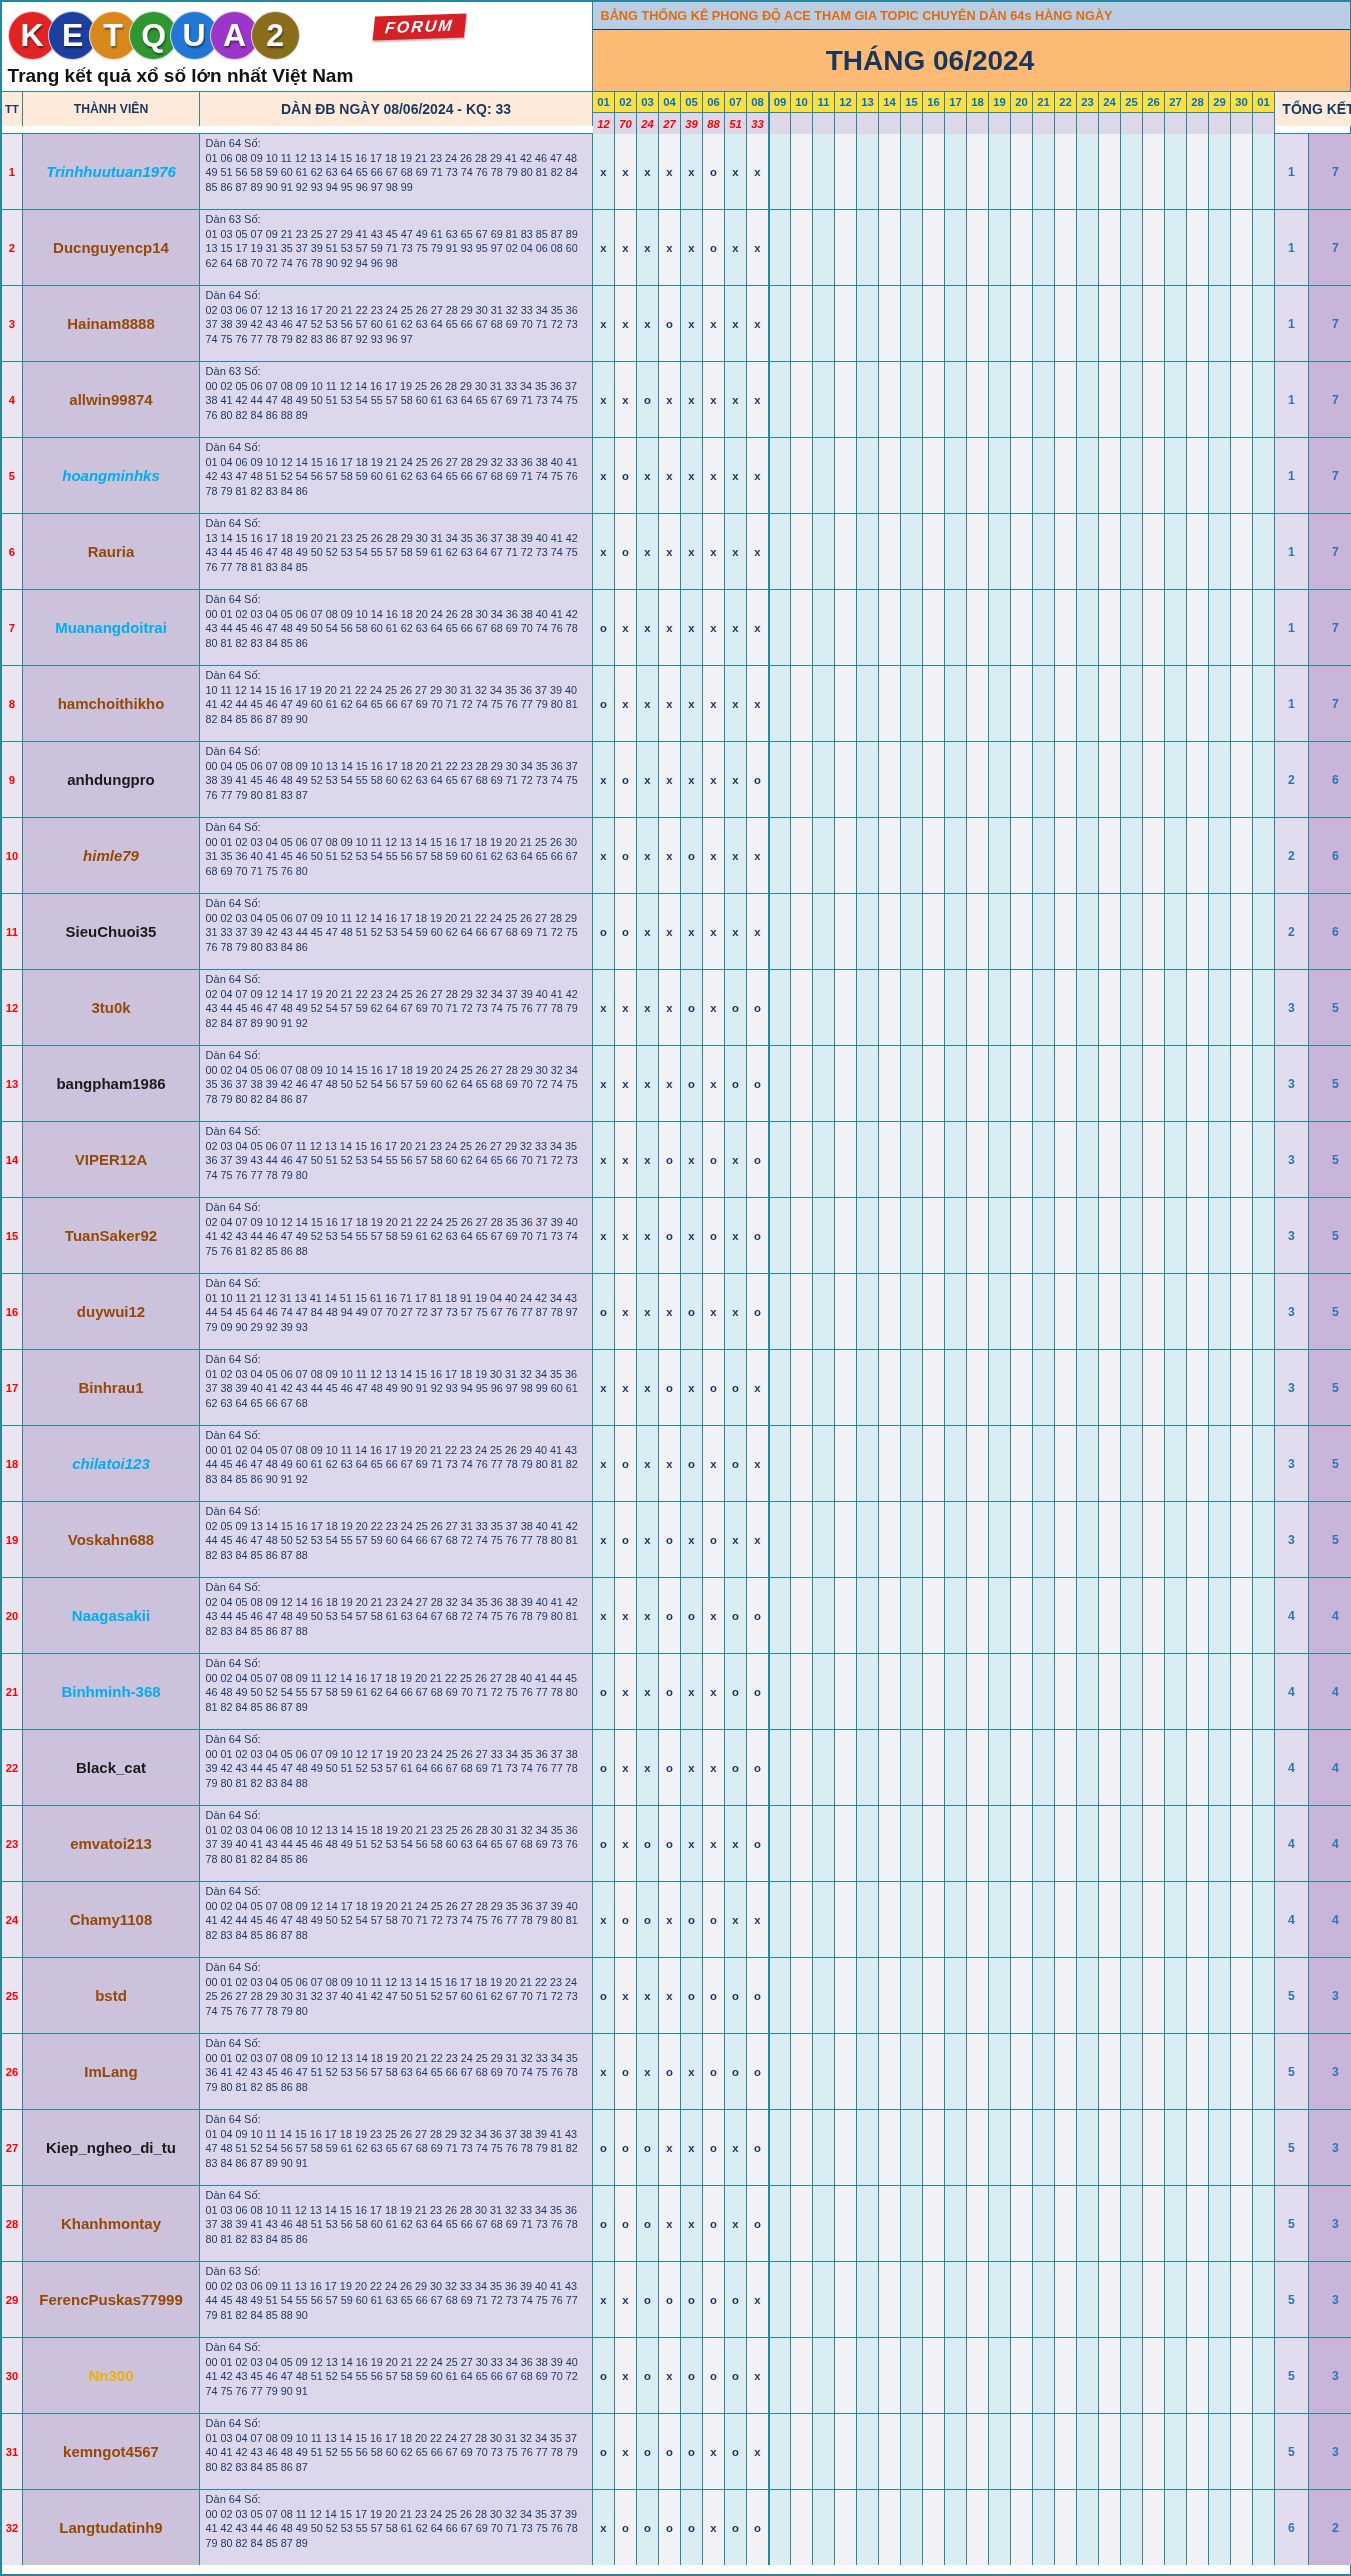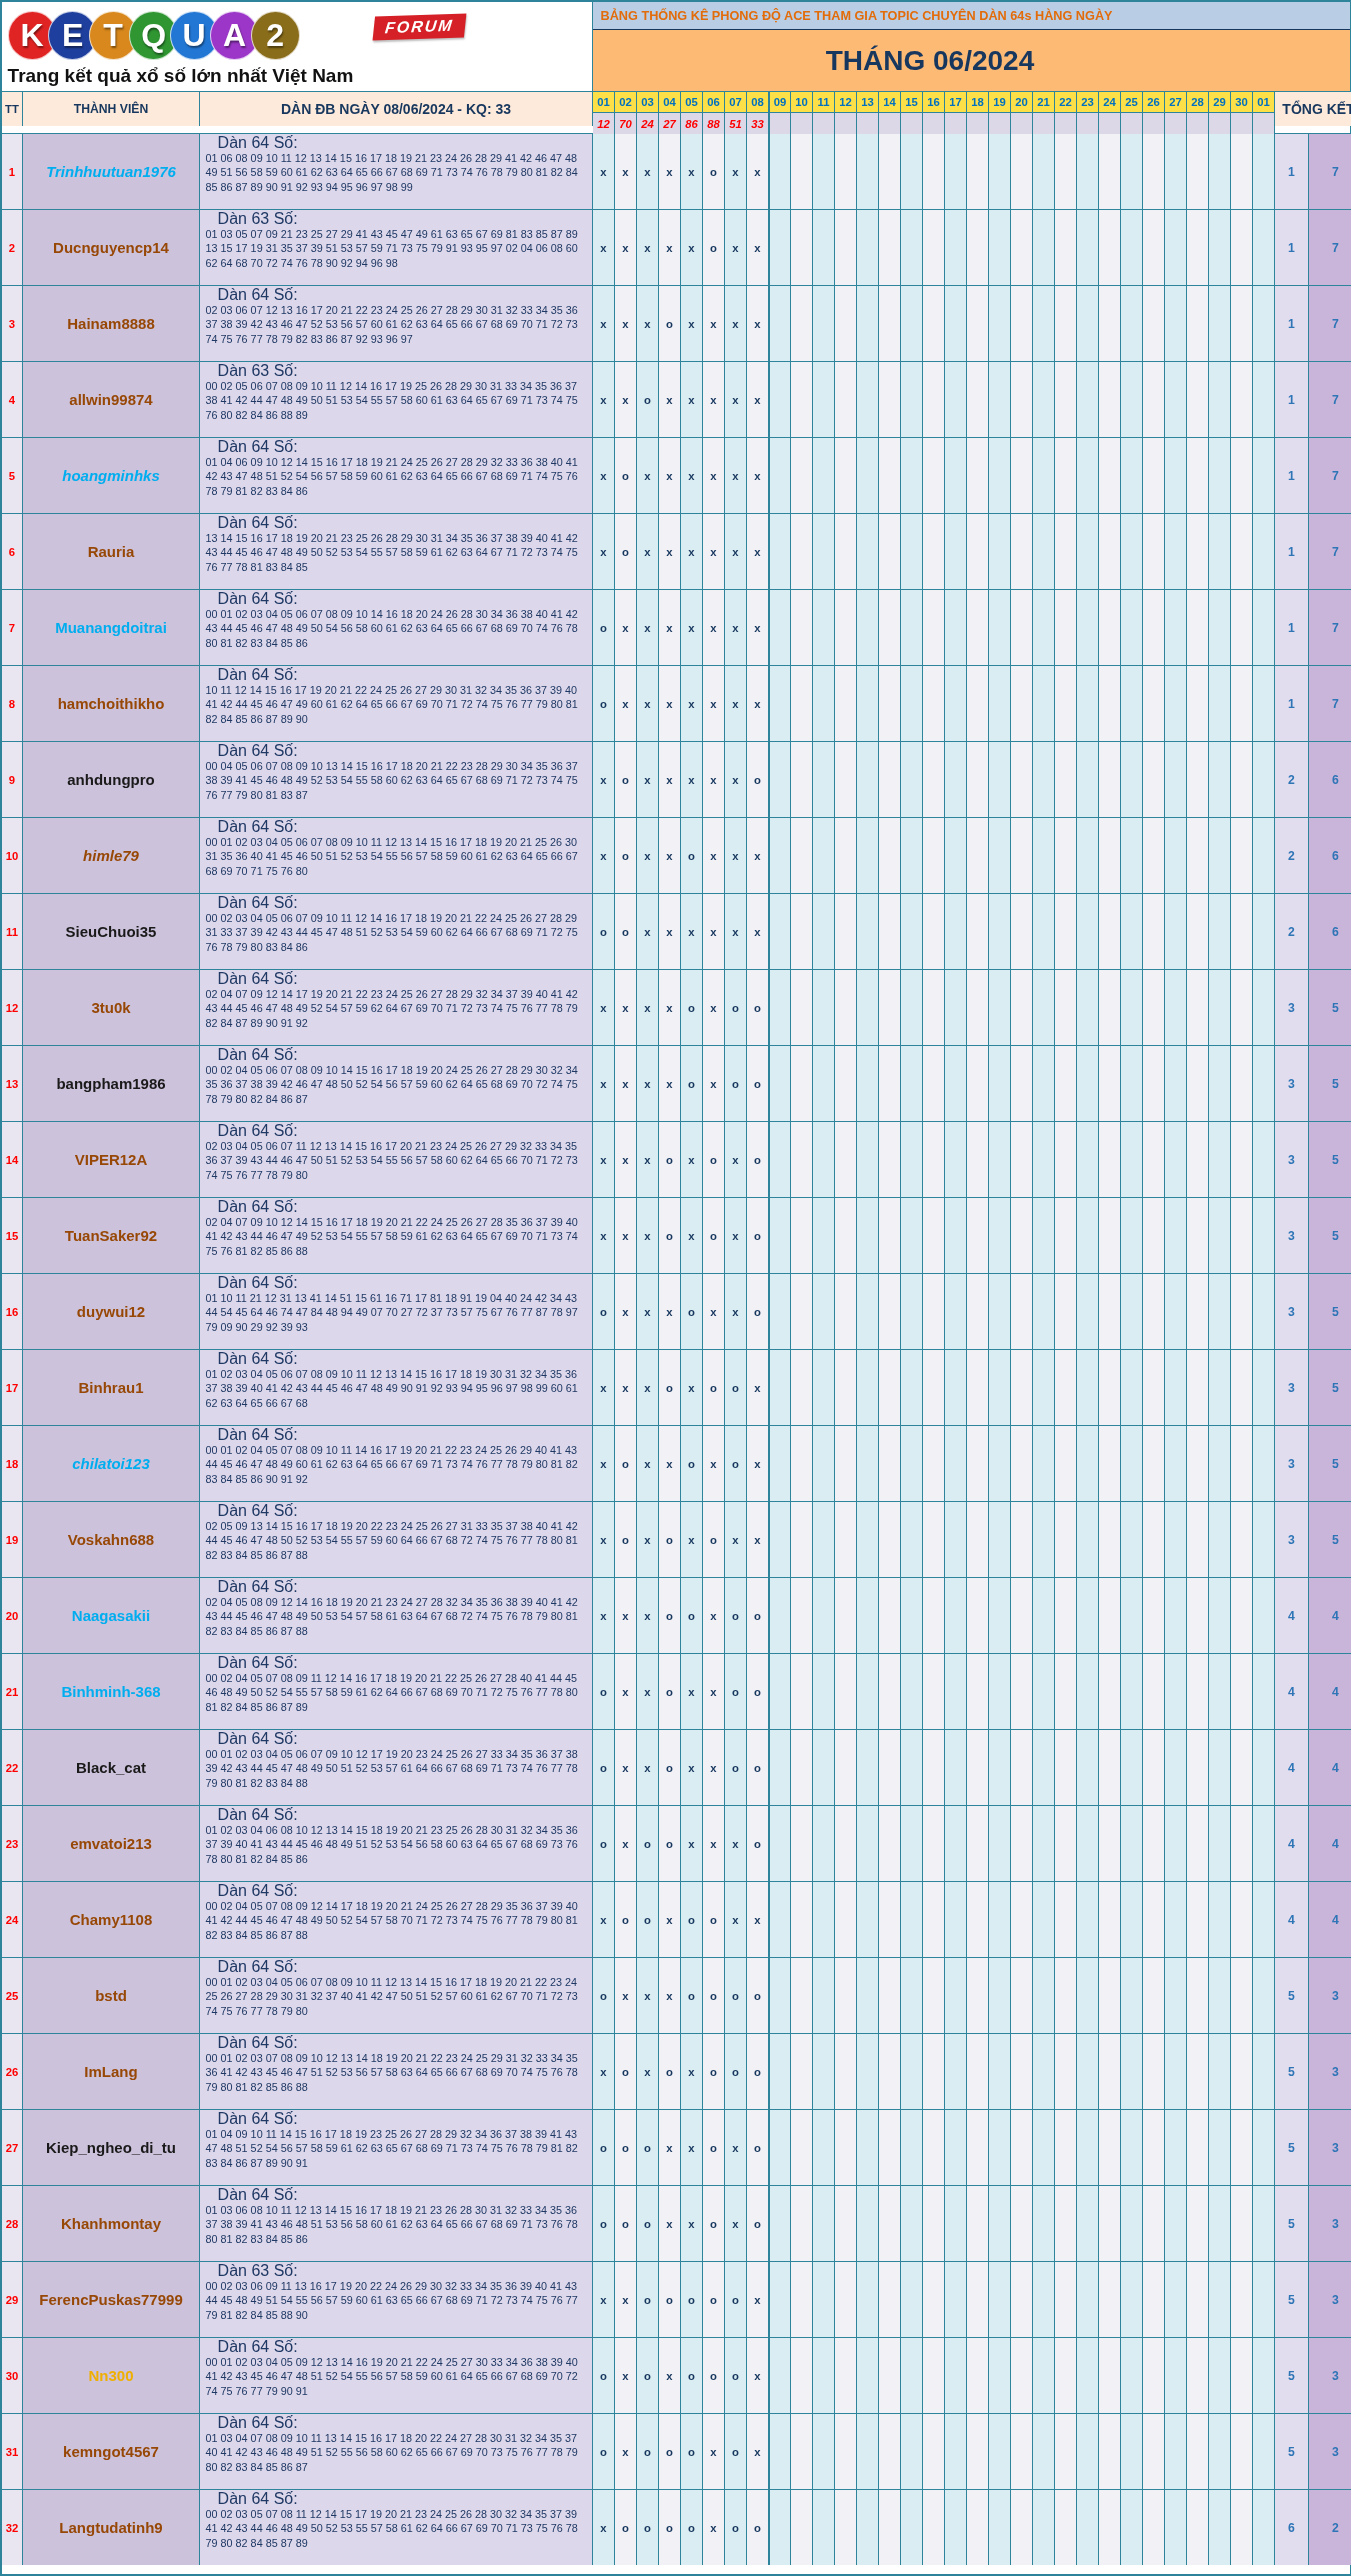--- a/index.html
+++ b/index.html
@@ -48,21 +48,21 @@
   
   .row { height:76px; border-top:1.9px solid #2e859b; }
   .cell { display:flex; align-items:center; justify-content:center; }
   .c-tt { background:#e9e6f2; color:#ff0000; font-weight:bold; font-size:11.3px; border-right:1.9px solid #2e859b; }
   .c-mem { background:#cdc2dc; border-right:1.9px solid #2e859b; font-weight:bold; font-size:15px; text-align:center; }
   .c-mem .nm { cursor:pointer; }
   .nm.brown { color:#974806; } .nm.cyan { color:#00aeef; } .nm.black { color:#1a1a1a; }
   .nm.orange { color:#efaf00; } .nm.italic { font-style:italic; }
   .c-dan { background:#dcd7ea; border-right:1.9px solid #2e859b; color:#1f3864; font-size:10.8px;
            display:block; padding:1.9px 1.9px 0 5.6px; line-height:14.7px; overflow:hidden; }
-  .c-dan .lbl { font-size:16px;margin-left:12px; }
+  .c-dan .lbl { font-size:11px; }
   .c-day { font-size:11.3px; font-weight:bold; color:#17375e; border-right:0.9px solid #2e859b; }
   .c-day.a { background:#d9edf2; } .c-day.b { background:#f2f1f6; }
   .c-day.thick { border-left:1.9px solid #2e859b; }
   .c-day.last { border-right:1.9px solid #2e859b; }
   .c-t1 { background:#e2ddee; color:#2e75b6; font-weight:bold; font-size:12.2px; border-right:0.9px solid #2e859b; }
   .c-t2 { background:#c9b4da; color:#2e75b6; font-weight:bold; font-size:12.2px; }
 </style>
 </head>
 <body>
 
@@ -108,21 +108,21 @@
       <div class="day-head">
         <div class="dh-top">03</div>
         <div class="dh-bot">24</div>
       </div>
       <div class="day-head">
         <div class="dh-top">04</div>
         <div class="dh-bot">27</div>
       </div>
       <div class="day-head">
         <div class="dh-top">05</div>
-        <div class="dh-bot">86</div>
+        <div class="dh-bot">39</div>
       </div>
       <div class="day-head">
         <div class="dh-top">06</div>
         <div class="dh-bot">88</div>
       </div>
       <div class="day-head">
         <div class="dh-top">07</div>
         <div class="dh-bot">51</div>
       </div>
       <div class="day-head">

